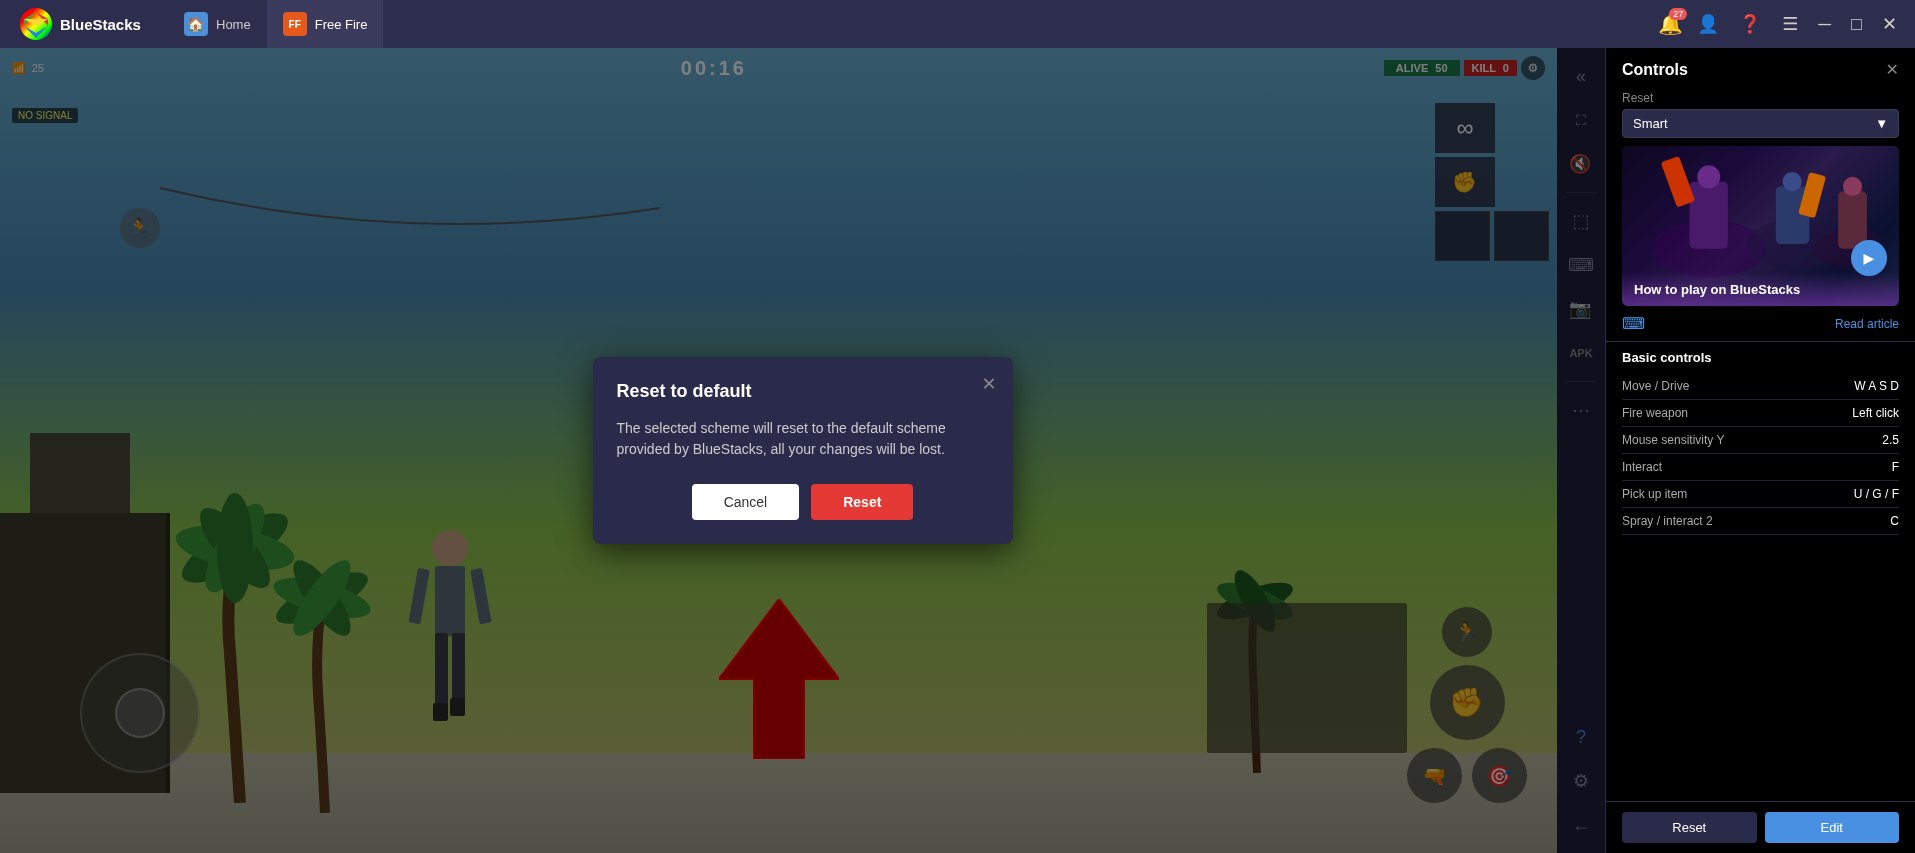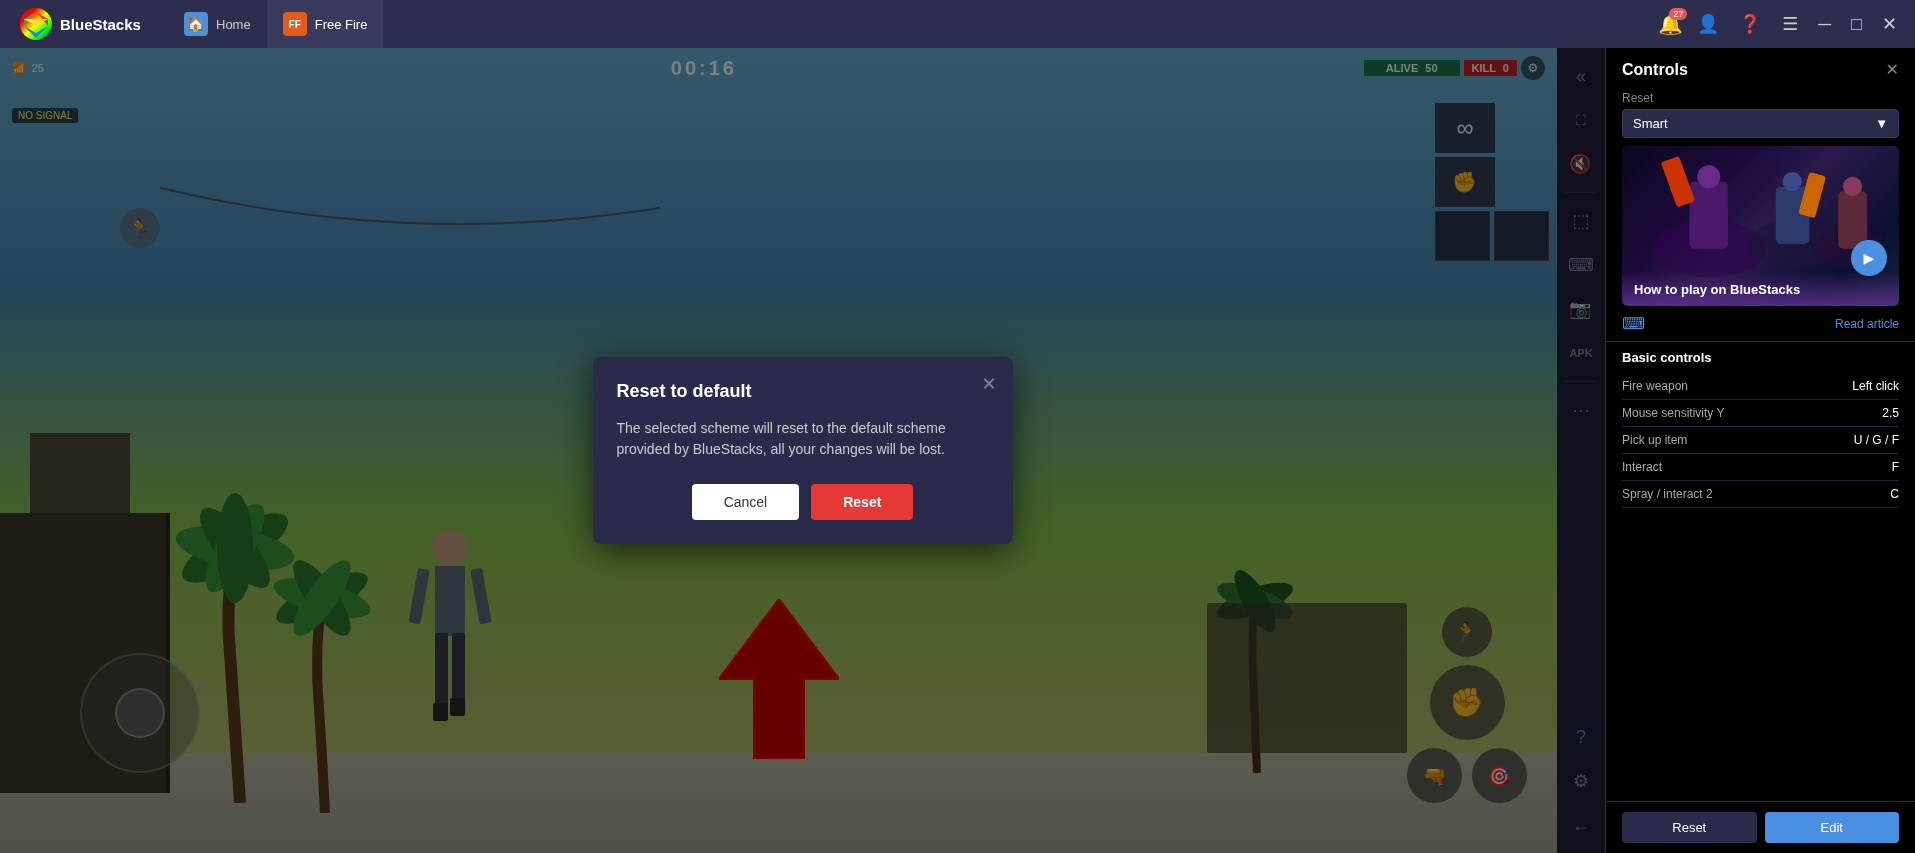--- a/index.html
+++ b/index.html
@@ -80,21 +80,21 @@
 
     
     .game-top-bar {
       position: absolute; top: 8px; left: 0; right: 0;
       display: flex; align-items: center; justify-content: space-between;
       padding: 0 12px;
     }
     .alive-kill {
       display: flex; gap: 4px; align-items: center;
     }
-    .alive-box { background: #1a7a4a; padding: 2px 22px; color: white; font-size: 11px; font-weight: bold; }
+    .alive-box { background: #1a7a4a; padding: 2px 12px; color: white; font-size: 11px; font-weight: bold; }
     .kill-box { background: #cc2222; padding: 2px 8px; color: white; font-size: 11px; font-weight: bold; }
     .settings-circle { background: rgba(0,0,0,0.5); border-radius: 50%; width: 24px; height: 24px; display: flex; align-items: center; justify-content: center; color: white; font-size: 12px; }
 
     .no-signal {
       position: absolute; top: 60px; left: 12px;
       background: rgba(0,0,0,0.6); color: #ff6; font-size: 10px; padding: 2px 6px; border-radius: 2px;
     }
 
     
     .ground {
@@ -492,34 +492,38 @@
 
     <div class="article-row">
       <span class="article-icon">⌨</span>
       <span class="read-article">Read article</span>
     </div>
 
     <div class="controls-list">
       <div class="controls-section-title">Basic controls</div>
 
       <div class="control-row">
+        <span class="control-name">Move / Drive</span>
+        <span class="control-key">W A S D</span>
+      </div>
+      <div class="control-row">
         <span class="control-name">Fire weapon</span>
         <span class="control-key">Left click</span>
       </div>
       <div class="control-row">
         <span class="control-name">Mouse sensitivity Y</span>
         <span class="control-key">2.5</span>
       </div>
       <div class="control-row">
+        <span class="control-name">Interact</span>
+        <span class="control-key">F</span>
+      </div>
+      <div class="control-row">
         <span class="control-name">Pick up item</span>
         <span class="control-key">U / G / F</span>
-      </div>
-      <div class="control-row">
-        <span class="control-name">Interact</span>
-        <span class="control-key">F</span>
       </div>
       <div class="control-row">
         <span class="control-name">Spray / interact 2</span>
         <span class="control-key">C</span>
       </div>
     </div>
 
     <div class="panel-bottom">
       <button class="btn-reset">Reset</button>
       <button class="btn-edit">Edit</button>

